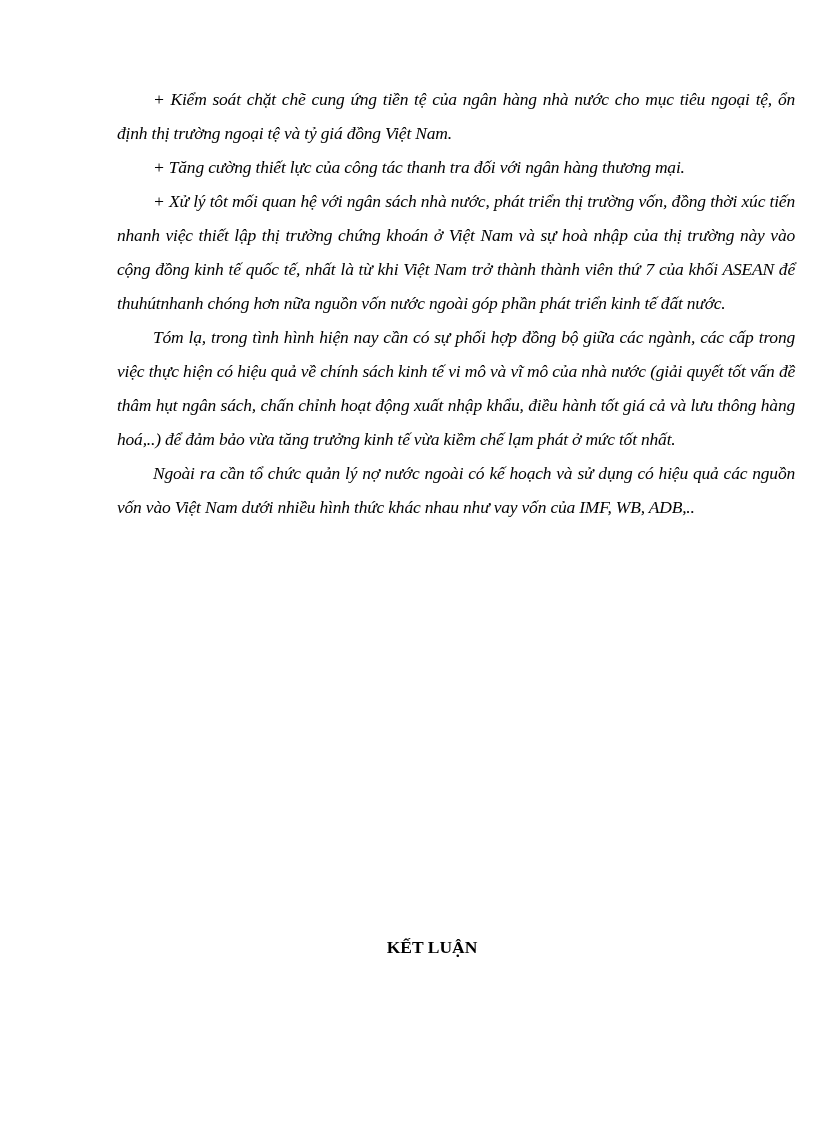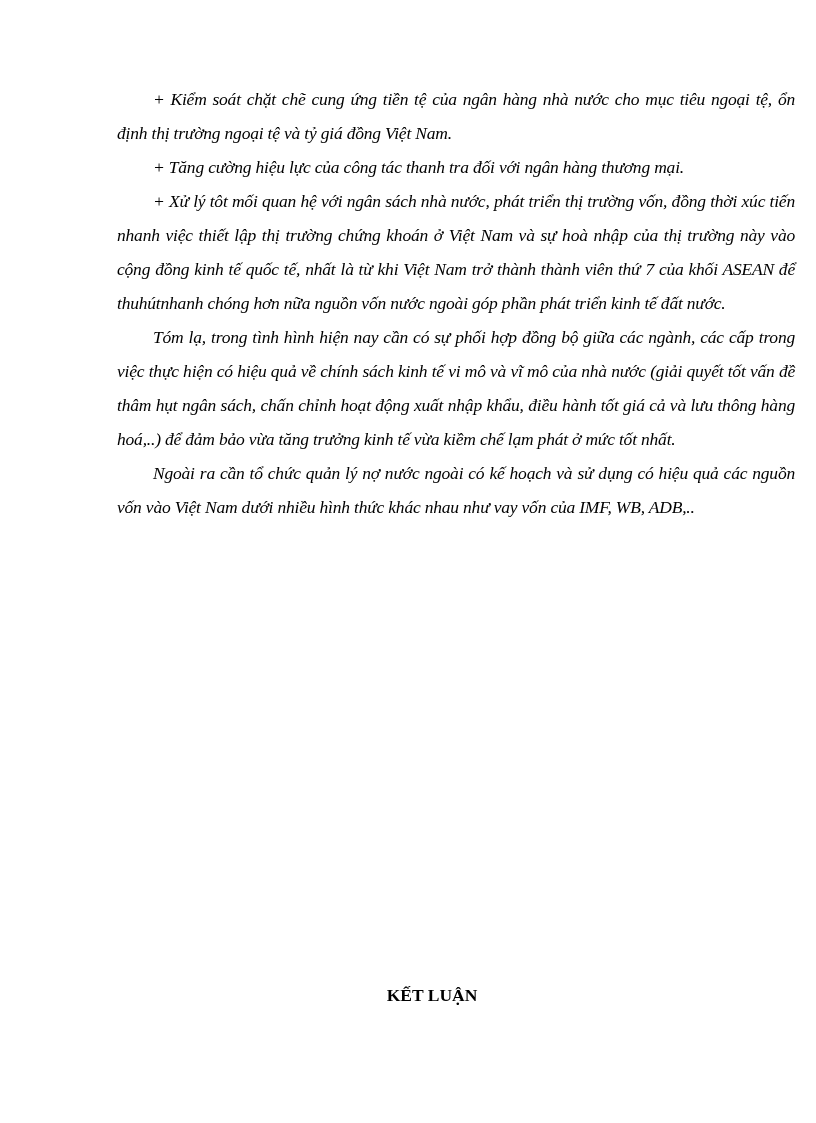--- a/index.html
+++ b/index.html
@@ -27,34 +27,34 @@
     font-size: 17.5px;
     line-height: 34px;
     text-align: justify;
     text-indent: 36px;
     letter-spacing: -0.2px;
   }
   .heading {
     position: absolute;
     left: 0;
     width: 816px;
-    top: 983px;
+    top: 935px;
     text-align: center;
     font-family: "Liberation Serif", "DejaVu Serif", serif;
     font-weight: bold;
     font-size: 17.5px;
     line-height: 24px;
     padding-left: 48px;
     box-sizing: border-box;
   }
 </style>
 </head>
 <body>
 
 <div class="page">
   <p class="para">+ Kiểm soát chặt chẽ cung ứng tiền tệ của ngân hàng nhà nước cho mục tiêu ngoại tệ, ổn định thị trường ngoại tệ và tỷ giá đồng Việt Nam.</p>
-  <p class="para">+ Tăng cường hiệu lực của công tác thanh tra đối với ngân hàng thương mại.</p>
+  <p class="para">+ Tăng cường thiết lực của công tác thanh tra đối với ngân hàng thương mại.</p>
   <p class="para">+ Xử lý tôt mối quan hệ với ngân sách nhà nước, phát triển thị trường vốn, đồng thời xúc tiến nhanh việc thiết lập thị trường chứng khoán ở Việt Nam và sự hoà nhập của thị trường này vào cộng đồng kinh tế quốc tế, nhất là từ khi Việt Nam trở thành thành viên thứ 7 của khối ASEAN để thuhútnhanh chóng hơn nữa nguồn vốn nước ngoài góp phần phát triển kinh tế đất nước.</p>
   <p class="para">Tóm lạ, trong tình hình hiện nay cần có sự phối hợp đồng bộ giữa các ngành, các cấp trong việc thực hiện có hiệu quả về chính sách kinh tế vi mô và vĩ mô của nhà nước (giải quyết tốt vấn đề thâm hụt ngân sách, chấn chỉnh hoạt động xuất nhập khẩu, điều hành tốt giá cả và lưu thông hàng hoá,..) để đảm bảo vừa tăng trưởng kinh tế vừa kiềm chế lạm phát ở mức tốt nhất.</p>
   <p class="para">Ngoài ra cần tổ chức quản lý nợ nước ngoài có kế hoạch và sử dụng có hiệu quả các nguồn vốn vào Việt Nam dưới nhiều hình thức khác nhau như vay vốn của IMF, WB, ADB,..</p>
 </div>
 
 <div class="heading">KẾT LUẬN</div>
 
 </body></html>

